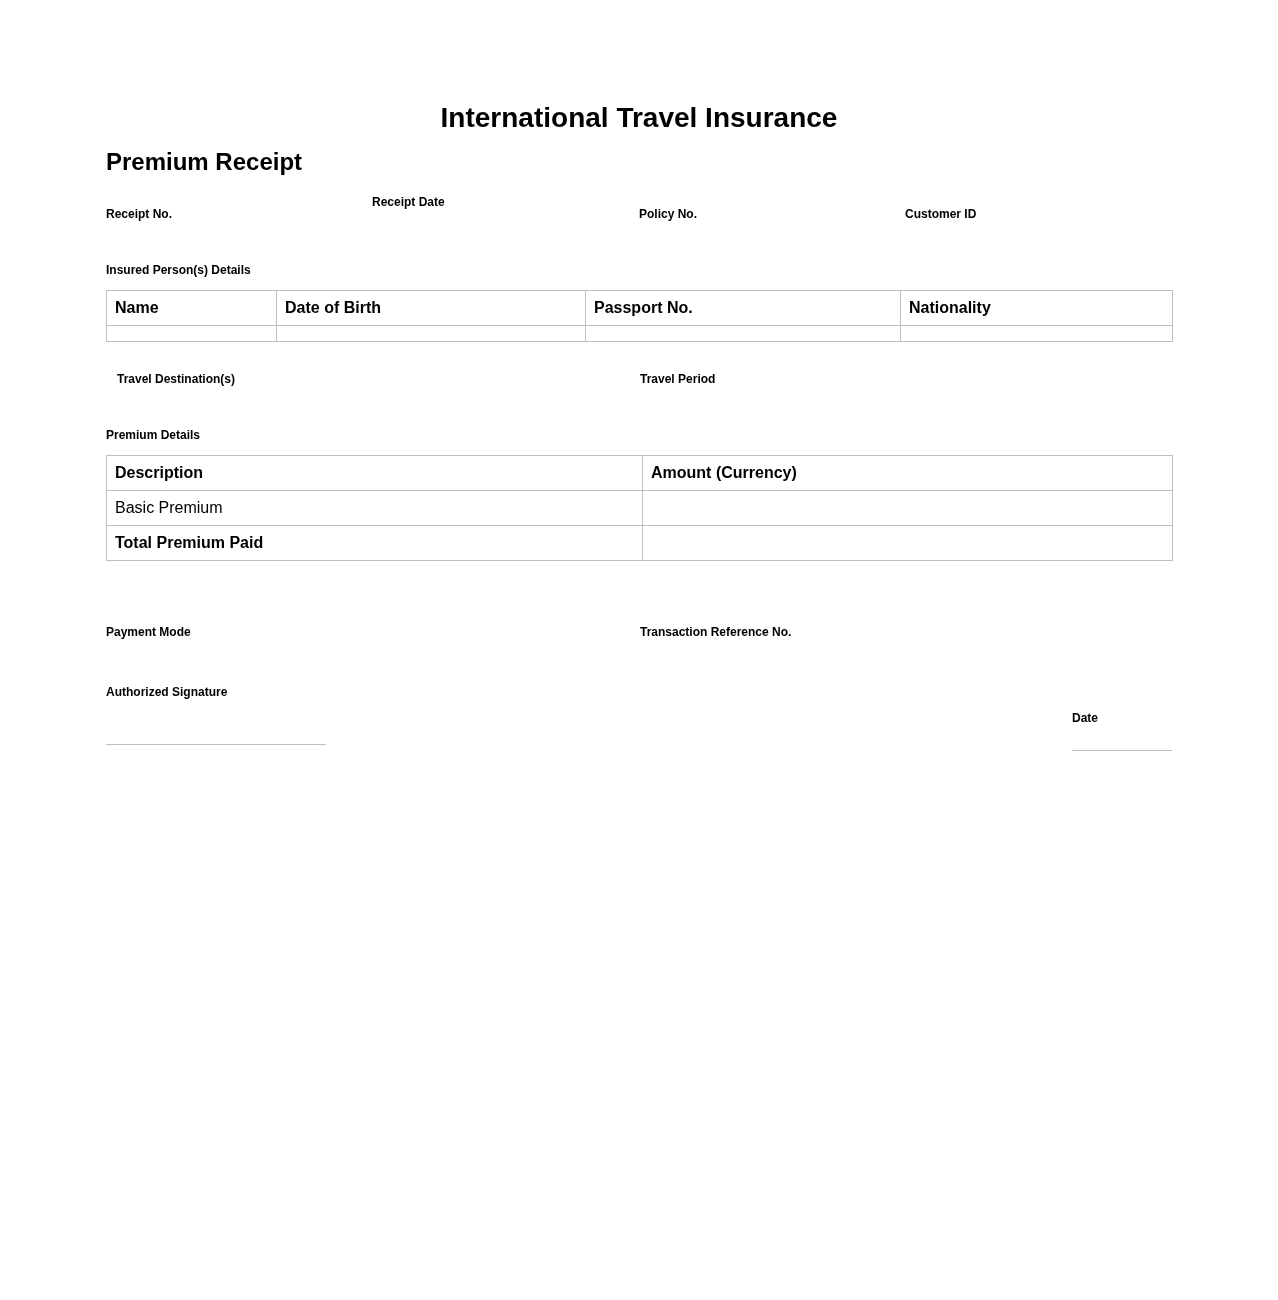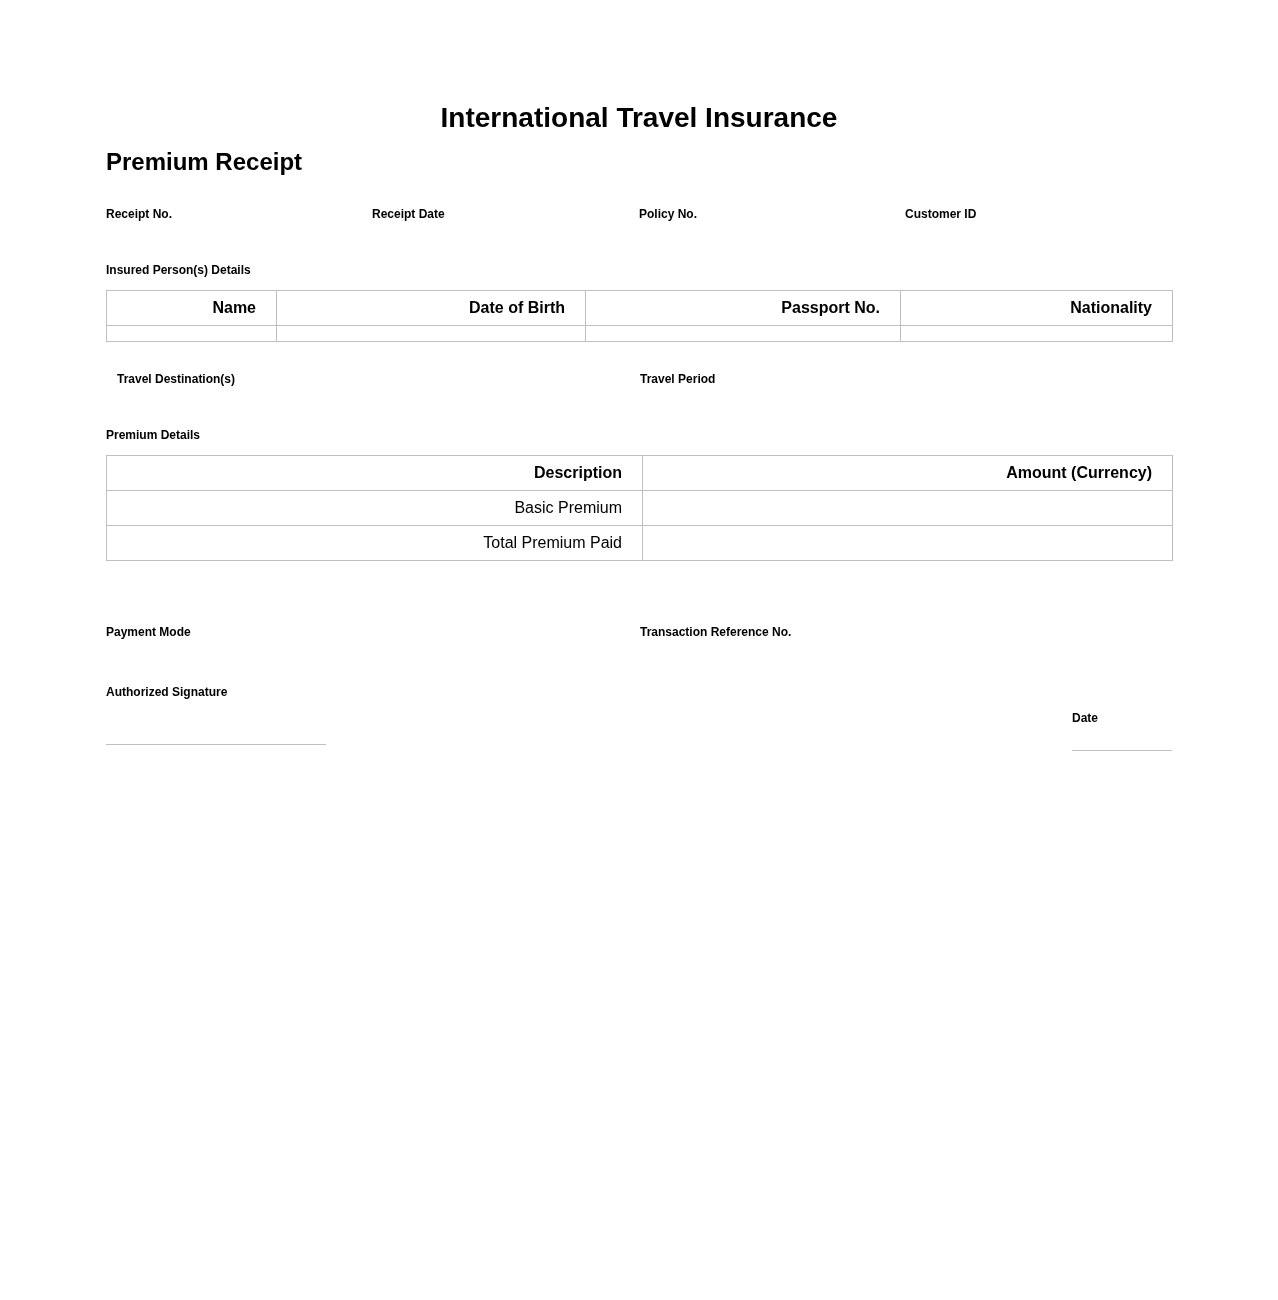--- a/index.html
+++ b/index.html
@@ -11,36 +11,36 @@
     .title {
       position: absolute; left: 0; width: 1066px; top: 103px;
       text-align: center; font-size: 28px; font-weight: bold; line-height: 30px;
     }
     .subtitle {
       position: absolute; left: 0; width: 1066px; top: 151px;
       font-size: 24px; font-weight: bold; line-height: 22px;
     }
     .lbl { position: absolute; font-size: 12px; font-weight: bold; line-height: 20px; white-space: nowrap; }
     table { position: absolute; left: 0; width: 1066px; border-collapse: collapse; table-layout: fixed; }
-    td, th { border: 1px solid #bfbfbf; padding: 0 20px; font-size: 16px; text-align: right; vertical-align: middle; }
+    td, th { border: 1px solid #bfbfbf; padding: 0 8px; font-size: 16px; text-align: left; vertical-align: middle; }
     th { font-weight: bold; height: 34px; }
     td { height: 34px; font-weight: normal; }
     .ins td { height: 15px; }
-    td.bold { font-weight: normal; margin-top: 16px; }
+    td.bold { font-weight: bold; margin-top: 16px; }
     .sigline { position: absolute; height: 0; border-top: 1px solid #bfbfbf; }
   </style>
 </head>
 <body>
 
 <div class="page">
   <div class="title">International Travel Insurance</div>
   <div class="subtitle">Premium Receipt</div>
 
   <div class="lbl" style="left:0; top:204px;">Receipt No.</div>
-  <div class="lbl" style="left:266px; top:204px;">Receipt Date</div>
+  <div class="lbl" style="left:266px; top:192px;">Receipt Date</div>
   <div class="lbl" style="left:533px; top:204px;">Policy No.</div>
   <div class="lbl" style="left:799px; top:204px;">Customer ID</div>
 
   <div class="lbl" style="left:0; top:260px;text-align:right;">Insured Person(s) Details</div>
   <table class="ins" style="top:290px;">
     <colgroup>
       <col style="width:170px">
         <col style="width:309px">
         <col style="width:315px">
         <col style="width:272px">

